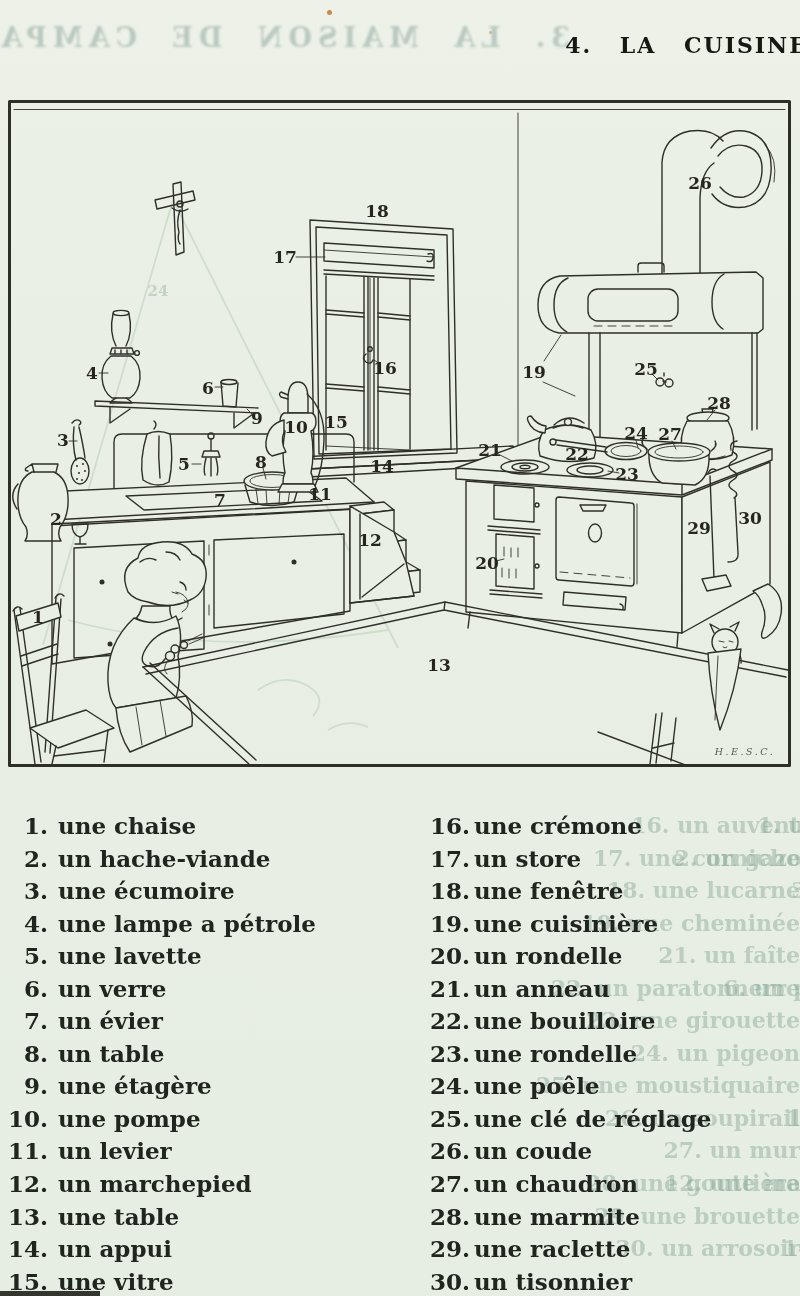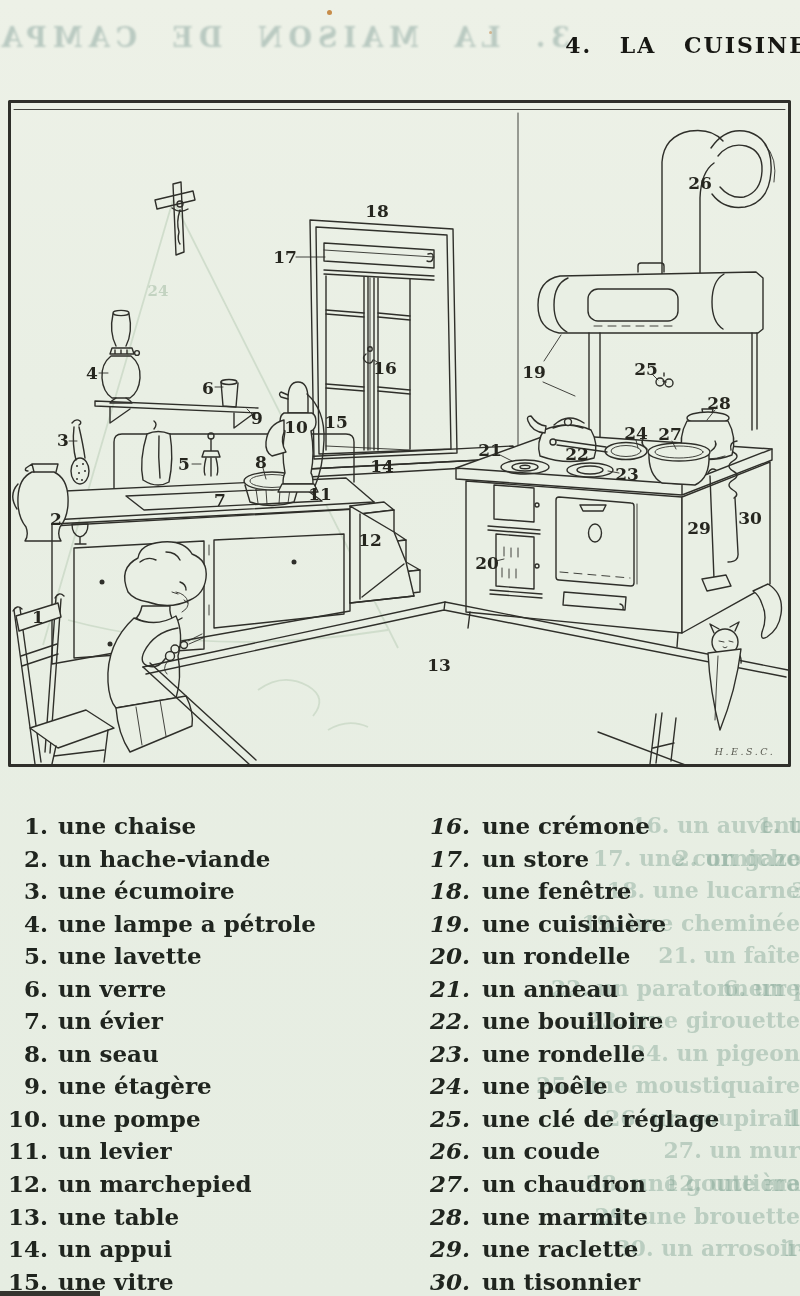--- a/index.html
+++ b/index.html
@@ -32,21 +32,21 @@
   .sig{font-family:"DejaVu Serif",serif;font-size:9.5px;font-style:italic;
         letter-spacing:2.5px;fill:#3f3f36;stroke:none;text-anchor:middle;opacity:.85;}
   .dash{stroke-dasharray:8 6;}
   .col{position:absolute;top:812px;margin:0;padding:0;list-style:none;z-index:2;}
   .col-left{left:0;width:390px;}
   .col-right{left:398px;width:402px;}
   .vrow{height:32.55px;display:flex;align-items:baseline;
         font-size:23px;font-weight:bold;color:#20251f;white-space:nowrap;}
   .vrow .num{display:inline-block;text-align:right;flex:none;}
   .col-left .vrow .num{width:48px;margin-right:10px;}
-  .col-right .vrow .num{width:72px;margin-right:12px;font-style:italic;}
+  .col-right .vrow .num{width:72px;margin-right:4px;}
   .bleed{position:absolute;top:812px;z-index:1;color:rgba(127,163,146,0.42);
         font-weight:bold;font-size:22px;filter:blur(0.6px);white-space:nowrap;}
   .bleed-left{left:300px;width:500px;}
   .bleed-right{left:588px;width:400px;}
   .brow{height:32.55px;text-align:right;}
 </style>
 </head>
 <body>
 
 <div class="page">
@@ -446,21 +446,21 @@
       <li class="vrow">
         <span class="num">6.</span>
         <span class="term">un verre</span>
       </li>
       <li class="vrow">
         <span class="num">7.</span>
         <span class="term">un évier</span>
       </li>
       <li class="vrow">
         <span class="num">8.</span>
-        <span class="term">un seau</span>
+        <span class="term">un table</span>
       </li>
       <li class="vrow">
         <span class="num">9.</span>
         <span class="term">une étagère</span>
       </li>
       <li class="vrow">
         <span class="num">10.</span>
         <span class="term">une pompe</span>
       </li>
       <li class="vrow">

